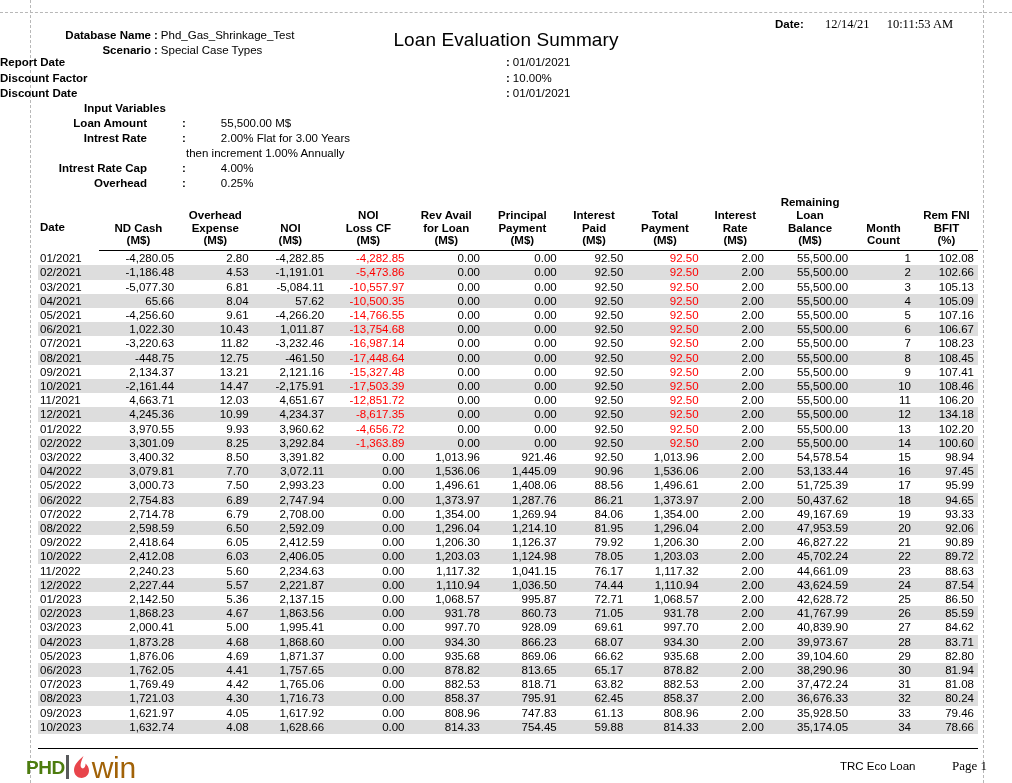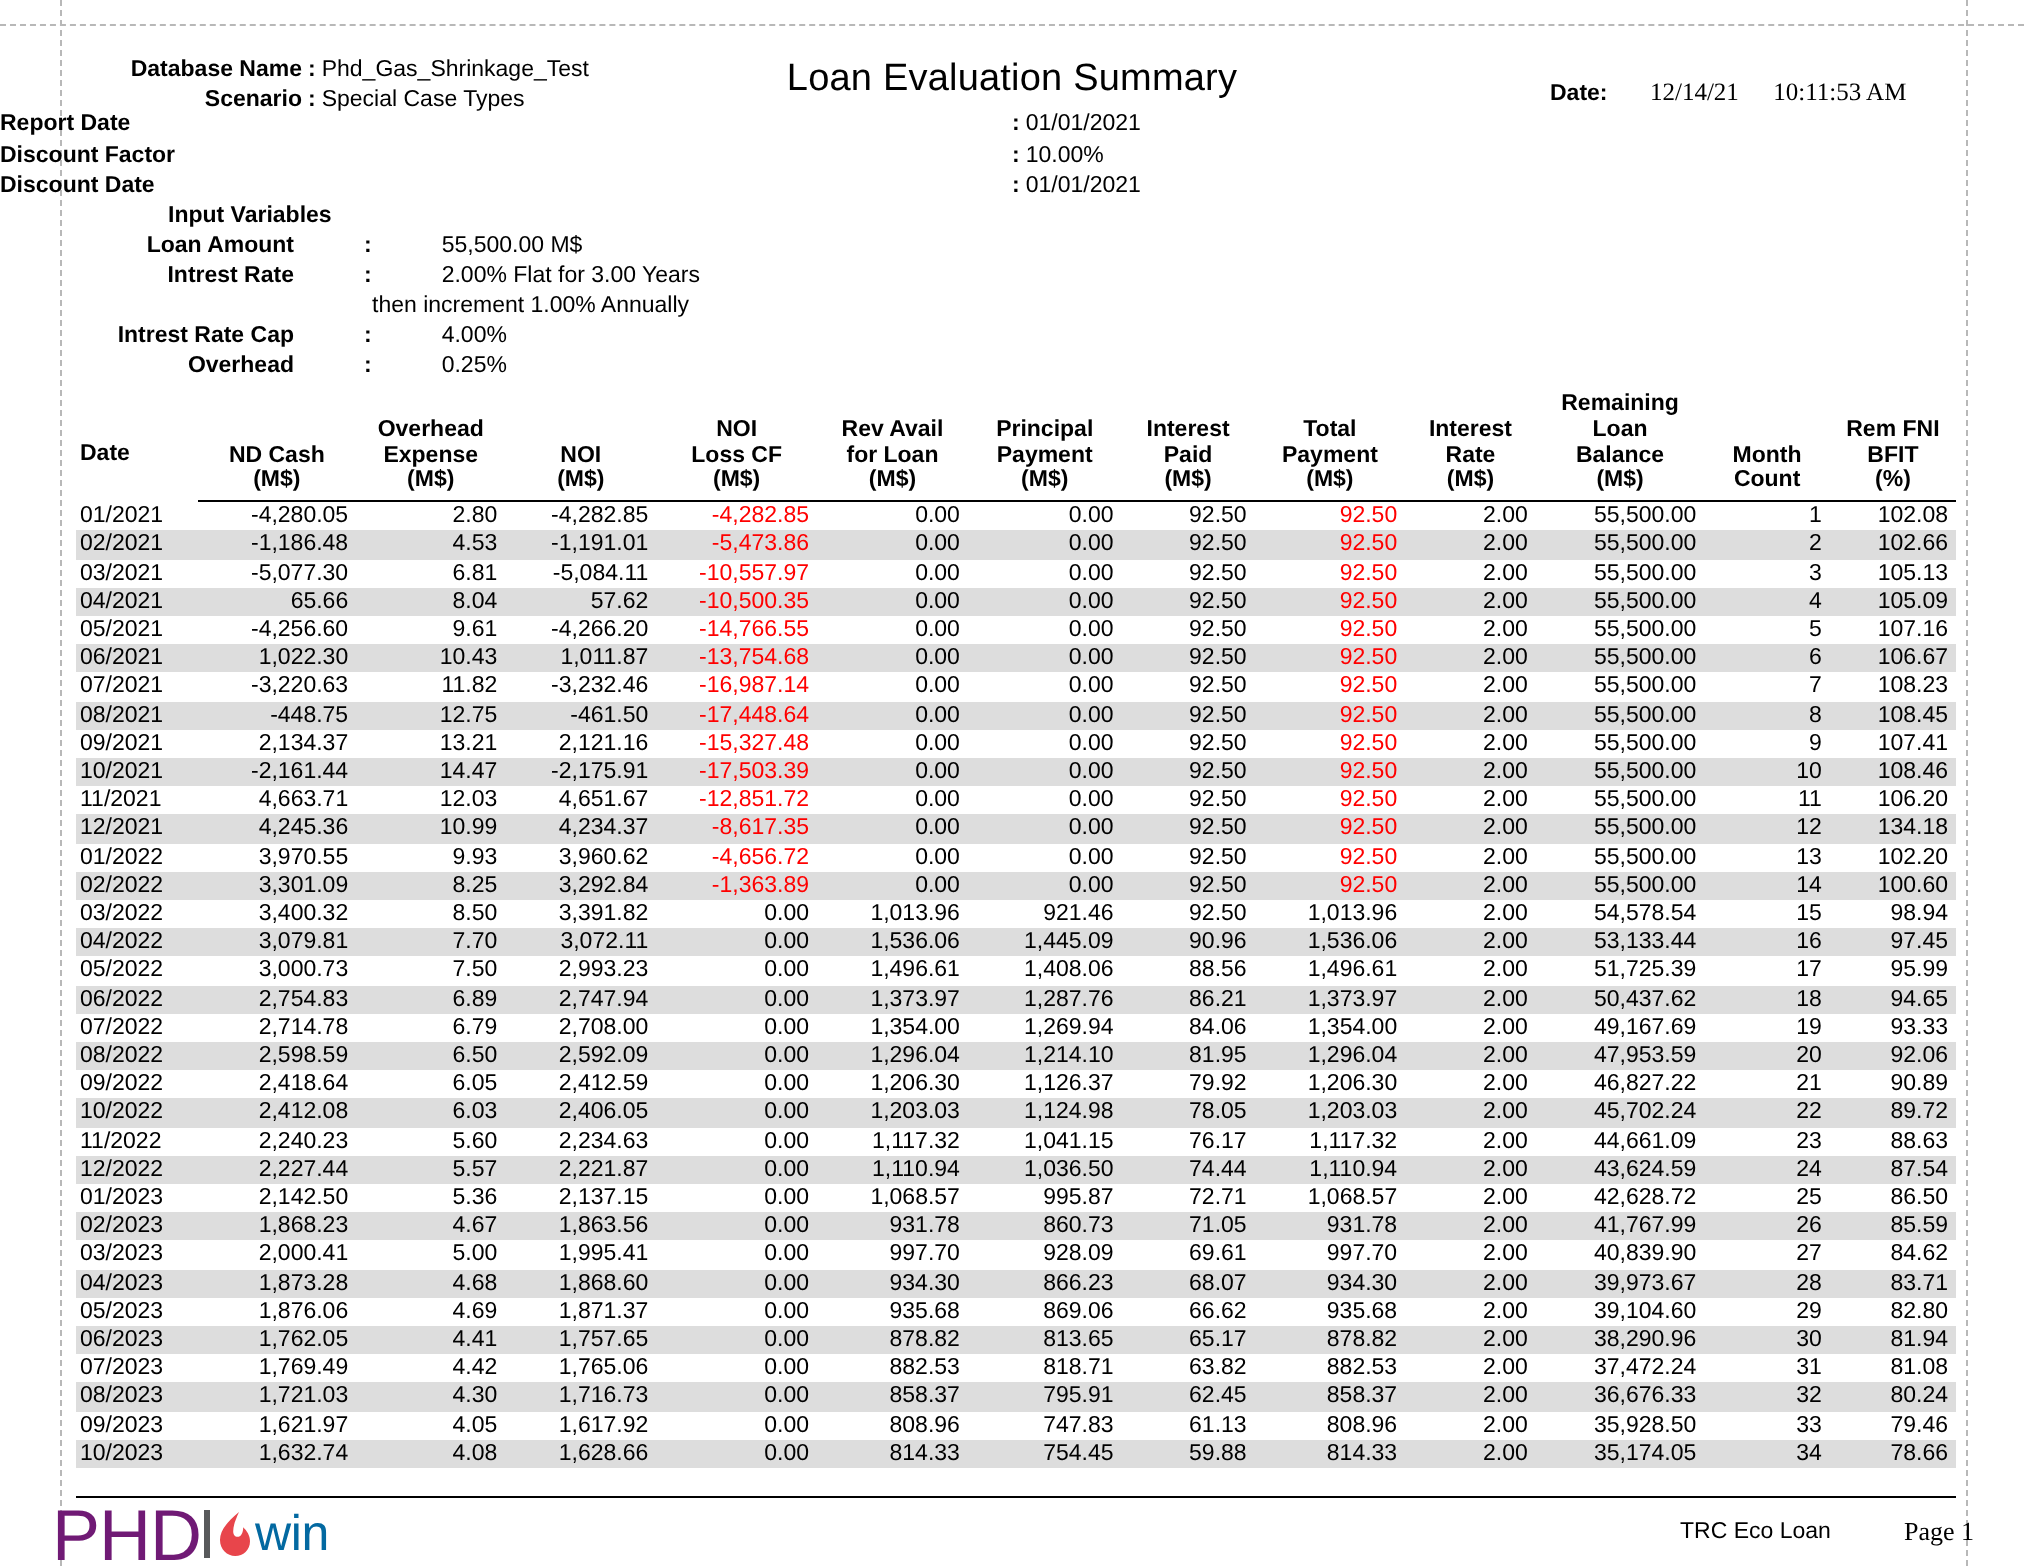--- a/index.html
+++ b/index.html
@@ -69,21 +69,21 @@
   .hdr-center .row { display: flex; }
   .hdr-center .k {
     font-weight: bold;
     width: 503px;
   }
   .hdr-center .colon { font-weight: bold; padding: 0 3px; }
 
   .hdr-date {
     position: absolute;
     left: 775px;
-    top: 39px;
+    top: 17px;
     font-size: 11.5px;
     white-space: nowrap;
   }
   .hdr-date .lbl { font-weight: bold; }
   .hdr-date .d1 {
     font-family: "Liberation Serif", serif;
     font-size: 12.5px;
     margin-left: 18px;
   }
   .hdr-date .d2 {
@@ -185,42 +185,42 @@
   
   .footer-logo {
     position: absolute;
     left: 26px;
     top: 752px;
     display: flex;
     align-items: center;
     height: 30px;
   }
   .footer-logo .phd {
-    font-size: 36px;
-    font-weight: normal;
-    color: #701a75;
+    font-size: 19px;
+    font-weight: bold;
+    color: #4d7c0f;
     letter-spacing: -0.5px;
     line-height: 29px;
   }
   .footer-logo .bar {
     width: 3px;
     height: 24px;
     background: #58595b;
     margin: 0 2px 0 1px;
   }
   .footer-logo .flame {
     width: 20px;
     height: 24px;
     position: relative;
     margin-right: 1px;
   }
   .footer-logo .flame svg { display: block; }
   .footer-logo .win {
-    font-size: 25px;
-    color: #0369a1;
+    font-size: 30px;
+    color: #a16207;
     line-height: 27px;
     letter-spacing: -0.2px;
   }
   .footer-center {
     position: absolute;
     left: 840px;
     top: 760px;
     font-size: 11.5px;
     white-space: nowrap;
   }

